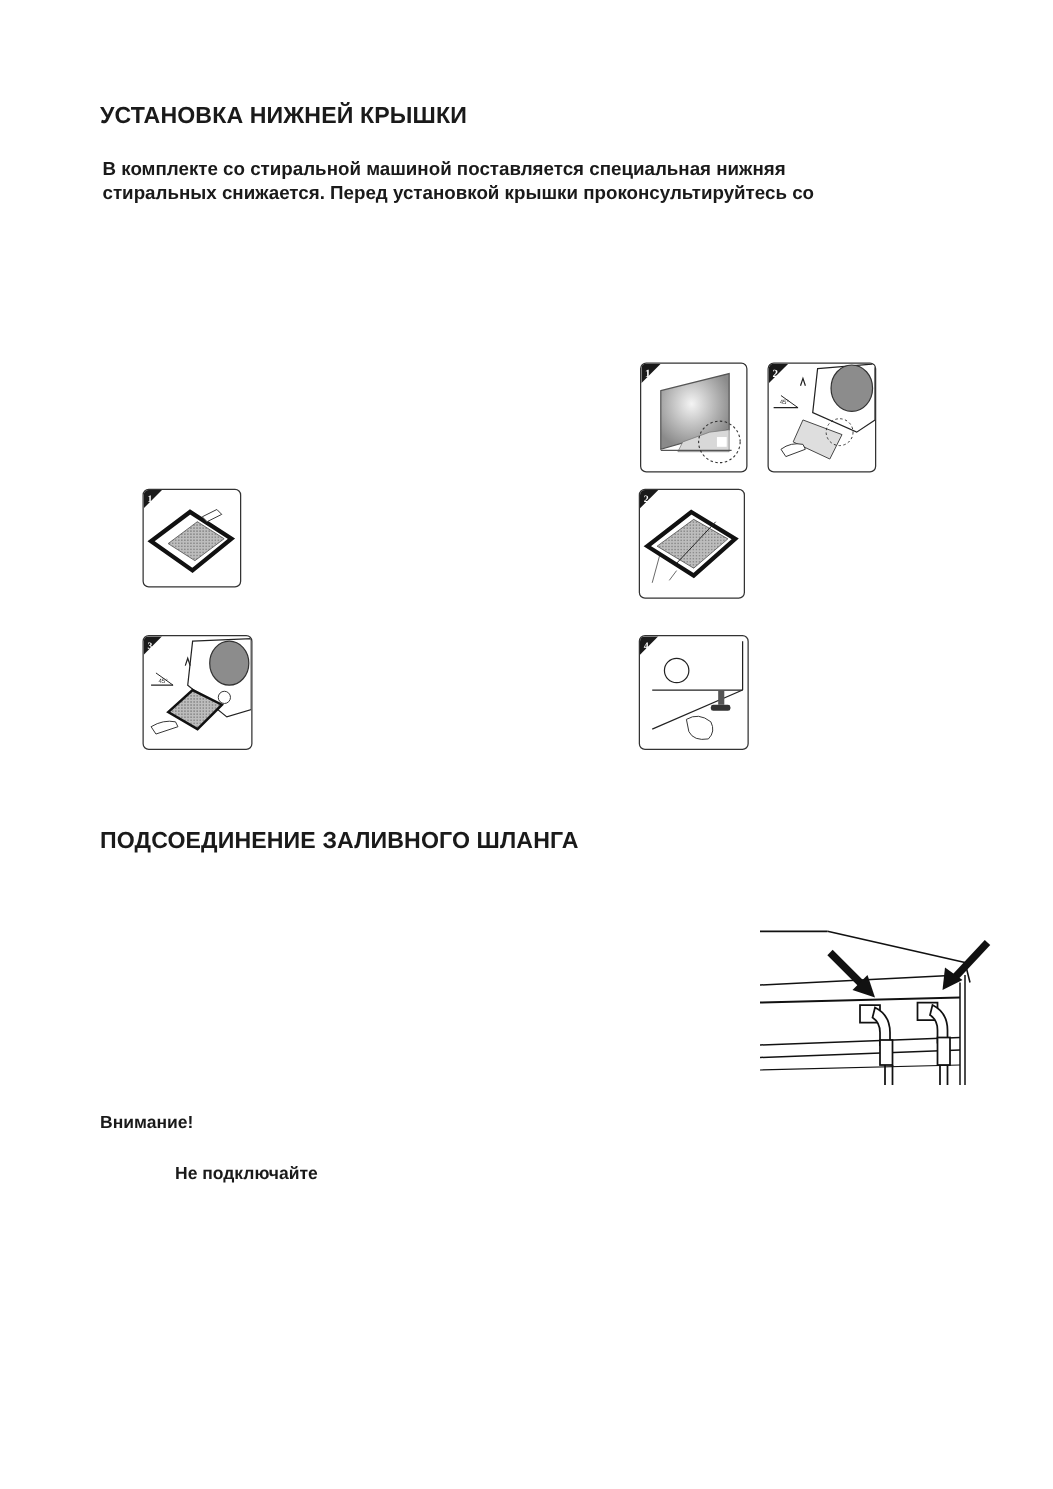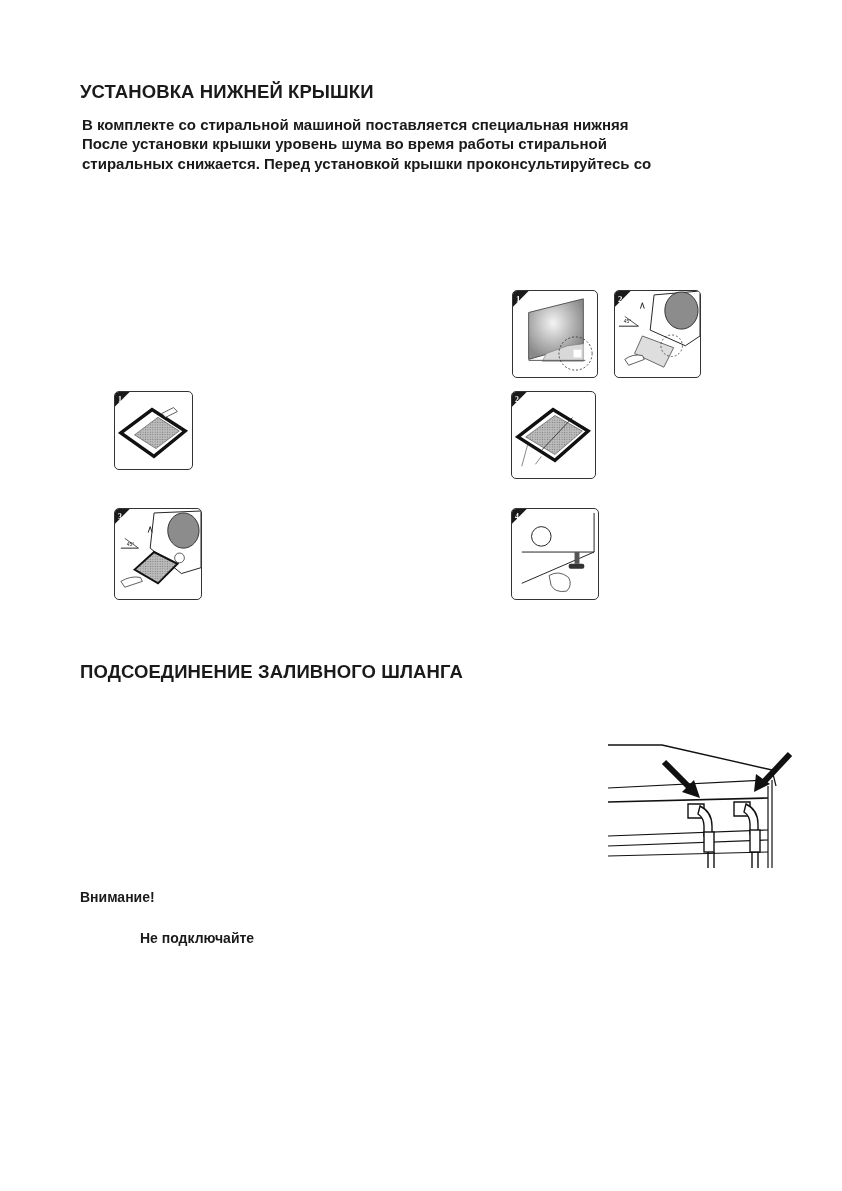--- a/index.html
+++ b/index.html
@@ -11,23 +11,22 @@
   .para div { height: 19.3px; }
   .fig { position: absolute; border: 1.3px solid #333; border-radius: 5px; background: #fff; overflow: hidden; box-sizing: border-box; }
   .fig svg { position: absolute; left: 0; top: 0; width: 100%; height: 100%; }
   .small { font-size: 14px; font-weight: bold; white-space: nowrap; }
 </style>
 </head>
 <body>
 
 <div class="abs h1" style="left:80px;top:81px;">УСТАНОВКА НИЖНЕЙ КРЫШКИ</div>
 
-<div class="abs para" style="left:82px;top:115px;">
+<div class="abs para" style="left:82px;top:126px;">
   <div>В комплекте со стиральной машиной поставляется специальная нижняя</div>
-  <div>После установки крышки уровень шума во время работы стиральной</div>
   <div>стиральных снижается. Перед установкой крышки проконсультируйтесь со</div>
 </div>
 
 <div class="fig" style="left:512px;top:290px;width:86px;height:88px;">
   <svg viewBox="0 0 86 88">
     <defs>
       <radialGradient id="g1" cx="45%" cy="40%" r="60%">
         <stop offset="0" stop-color="#f4f4f4"></stop>
           <stop offset="1" stop-color="#8a8a8a"></stop>
       </radialGradient>

